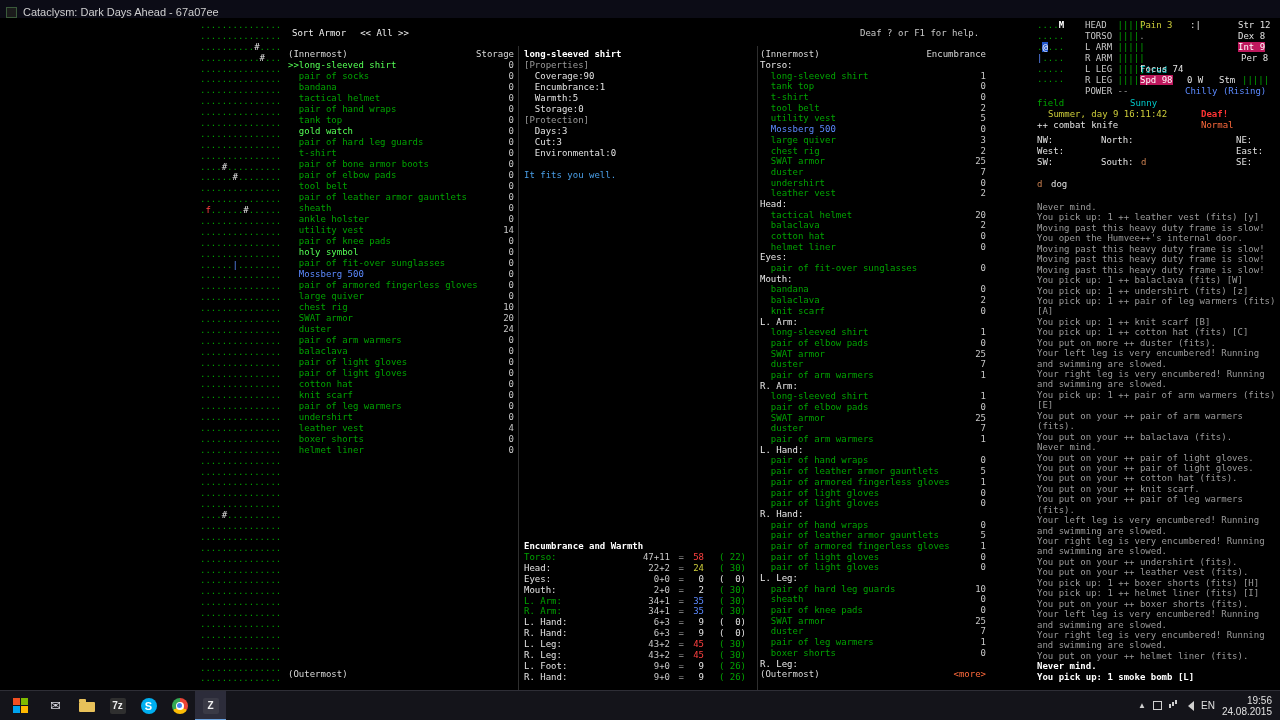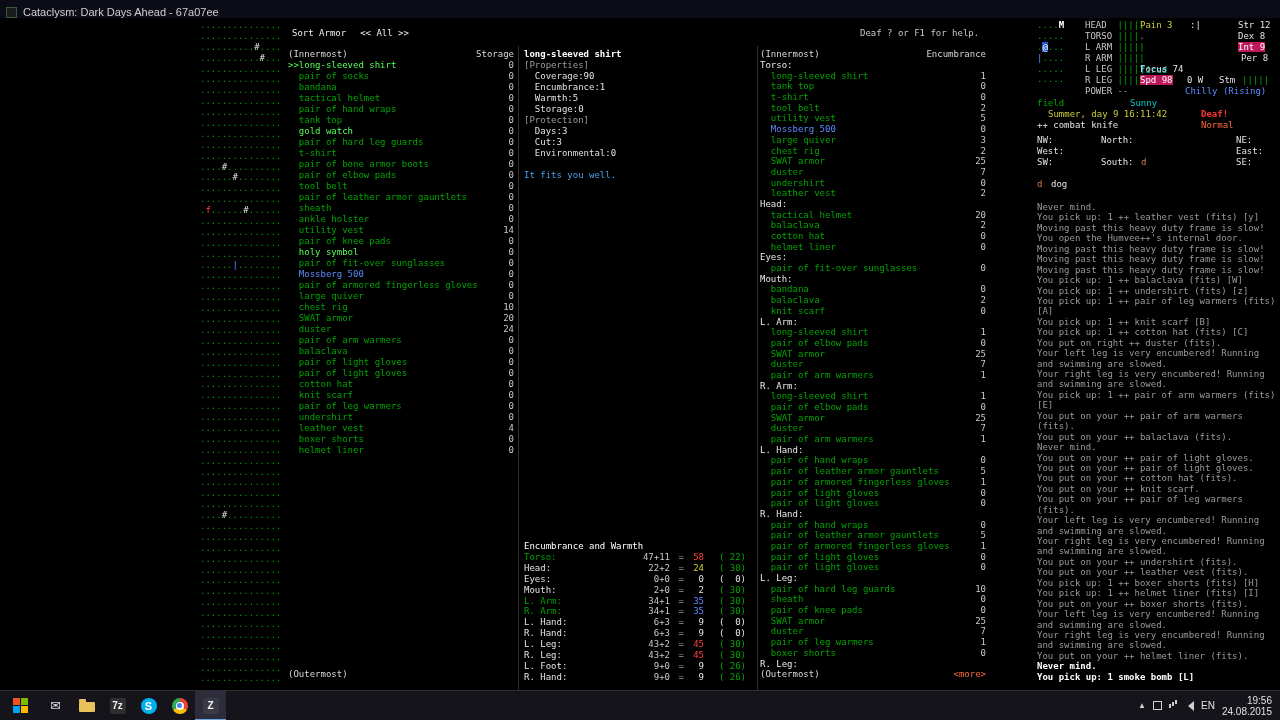--- a/index.html
+++ b/index.html
@@ -48,21 +48,21 @@
   .irow .sp{flex:1}
   .rrow{height:10.7px}
   .sec-name{height:10.7px;color:#e8e8e8;white-space:pre}
 
   .col-mid{position:absolute;left:524px;top:31px;width:220px}
   .detail-title{height:11px;color:#fff;font-weight:bold}
   .drow{display:flex;height:11px;white-space:pre}
   .fit-note{position:absolute;left:524px;top:152px;color:#4a9fe8}
 
   .enc{position:absolute;left:524px;top:523px;width:222px}
-  .enc-title{height:11px;color:#fff;font-weight:normal}
+  .enc-title{height:11px;color:#fff;font-weight:bold}
   .enc-row{display:flex;height:10.9px;white-space:pre}
   .enc-lbl{white-space:pre}
   .enc-calc{margin-left:auto;width:44px;text-align:right;color:#c8c8c8}
   .enc-eq{width:14px;text-align:right;color:#9a9a9a}
   .enc-tot{width:20px;text-align:right}
   .enc-warm{width:42px;text-align:right}
 
   .col-right{position:absolute;left:760px;top:31px;width:226px}
   .outer-left{position:absolute;left:288px;top:651px;color:#d8d8d8}
   .outer-right{position:absolute;left:760px;top:651px;width:226px;display:flex;justify-content:space-between;color:#d8d8d8}
@@ -333,21 +333,21 @@
         <div class="msg c-msg">You open the Humvee++'s internal door.</div>
         <div class="msg c-msg">Moving past this heavy duty frame is slow!</div>
         <div class="msg c-msg">Moving past this heavy duty frame is slow!</div>
         <div class="msg c-msg">Moving past this heavy duty frame is slow!</div>
         <div class="msg c-msg">You pick up: 1 ++ balaclava (fits) [W]</div>
         <div class="msg c-msg">You pick up: 1 ++ undershirt (fits) [z]</div>
         <div class="msg c-msg">You pick up: 1 ++ pair of leg warmers (fits)</div>
         <div class="msg c-msg">[A]</div>
         <div class="msg c-msg">You pick up: 1 ++ knit scarf [B]</div>
         <div class="msg c-msg">You pick up: 1 ++ cotton hat (fits) [C]</div>
-        <div class="msg c-msg">You put on right ++ duster (fits).</div>
+        <div class="msg c-msg">You put on more ++ duster (fits).</div>
         <div class="msg c-msg">Your left leg is very encumbered! Running</div>
         <div class="msg c-msg">and swimming are slowed.</div>
         <div class="msg c-msg">Your right leg is very encumbered! Running</div>
         <div class="msg c-msg">and swimming are slowed.</div>
         <div class="msg c-msg">You pick up: 1 ++ pair of arm warmers (fits)</div>
         <div class="msg c-msg">[E]</div>
         <div class="msg c-msg">You put on your ++ pair of arm warmers</div>
         <div class="msg c-msg">(fits).</div>
         <div class="msg c-msg">You put on your ++ balaclava (fits).</div>
         <div class="msg c-msg">Never mind.</div>

